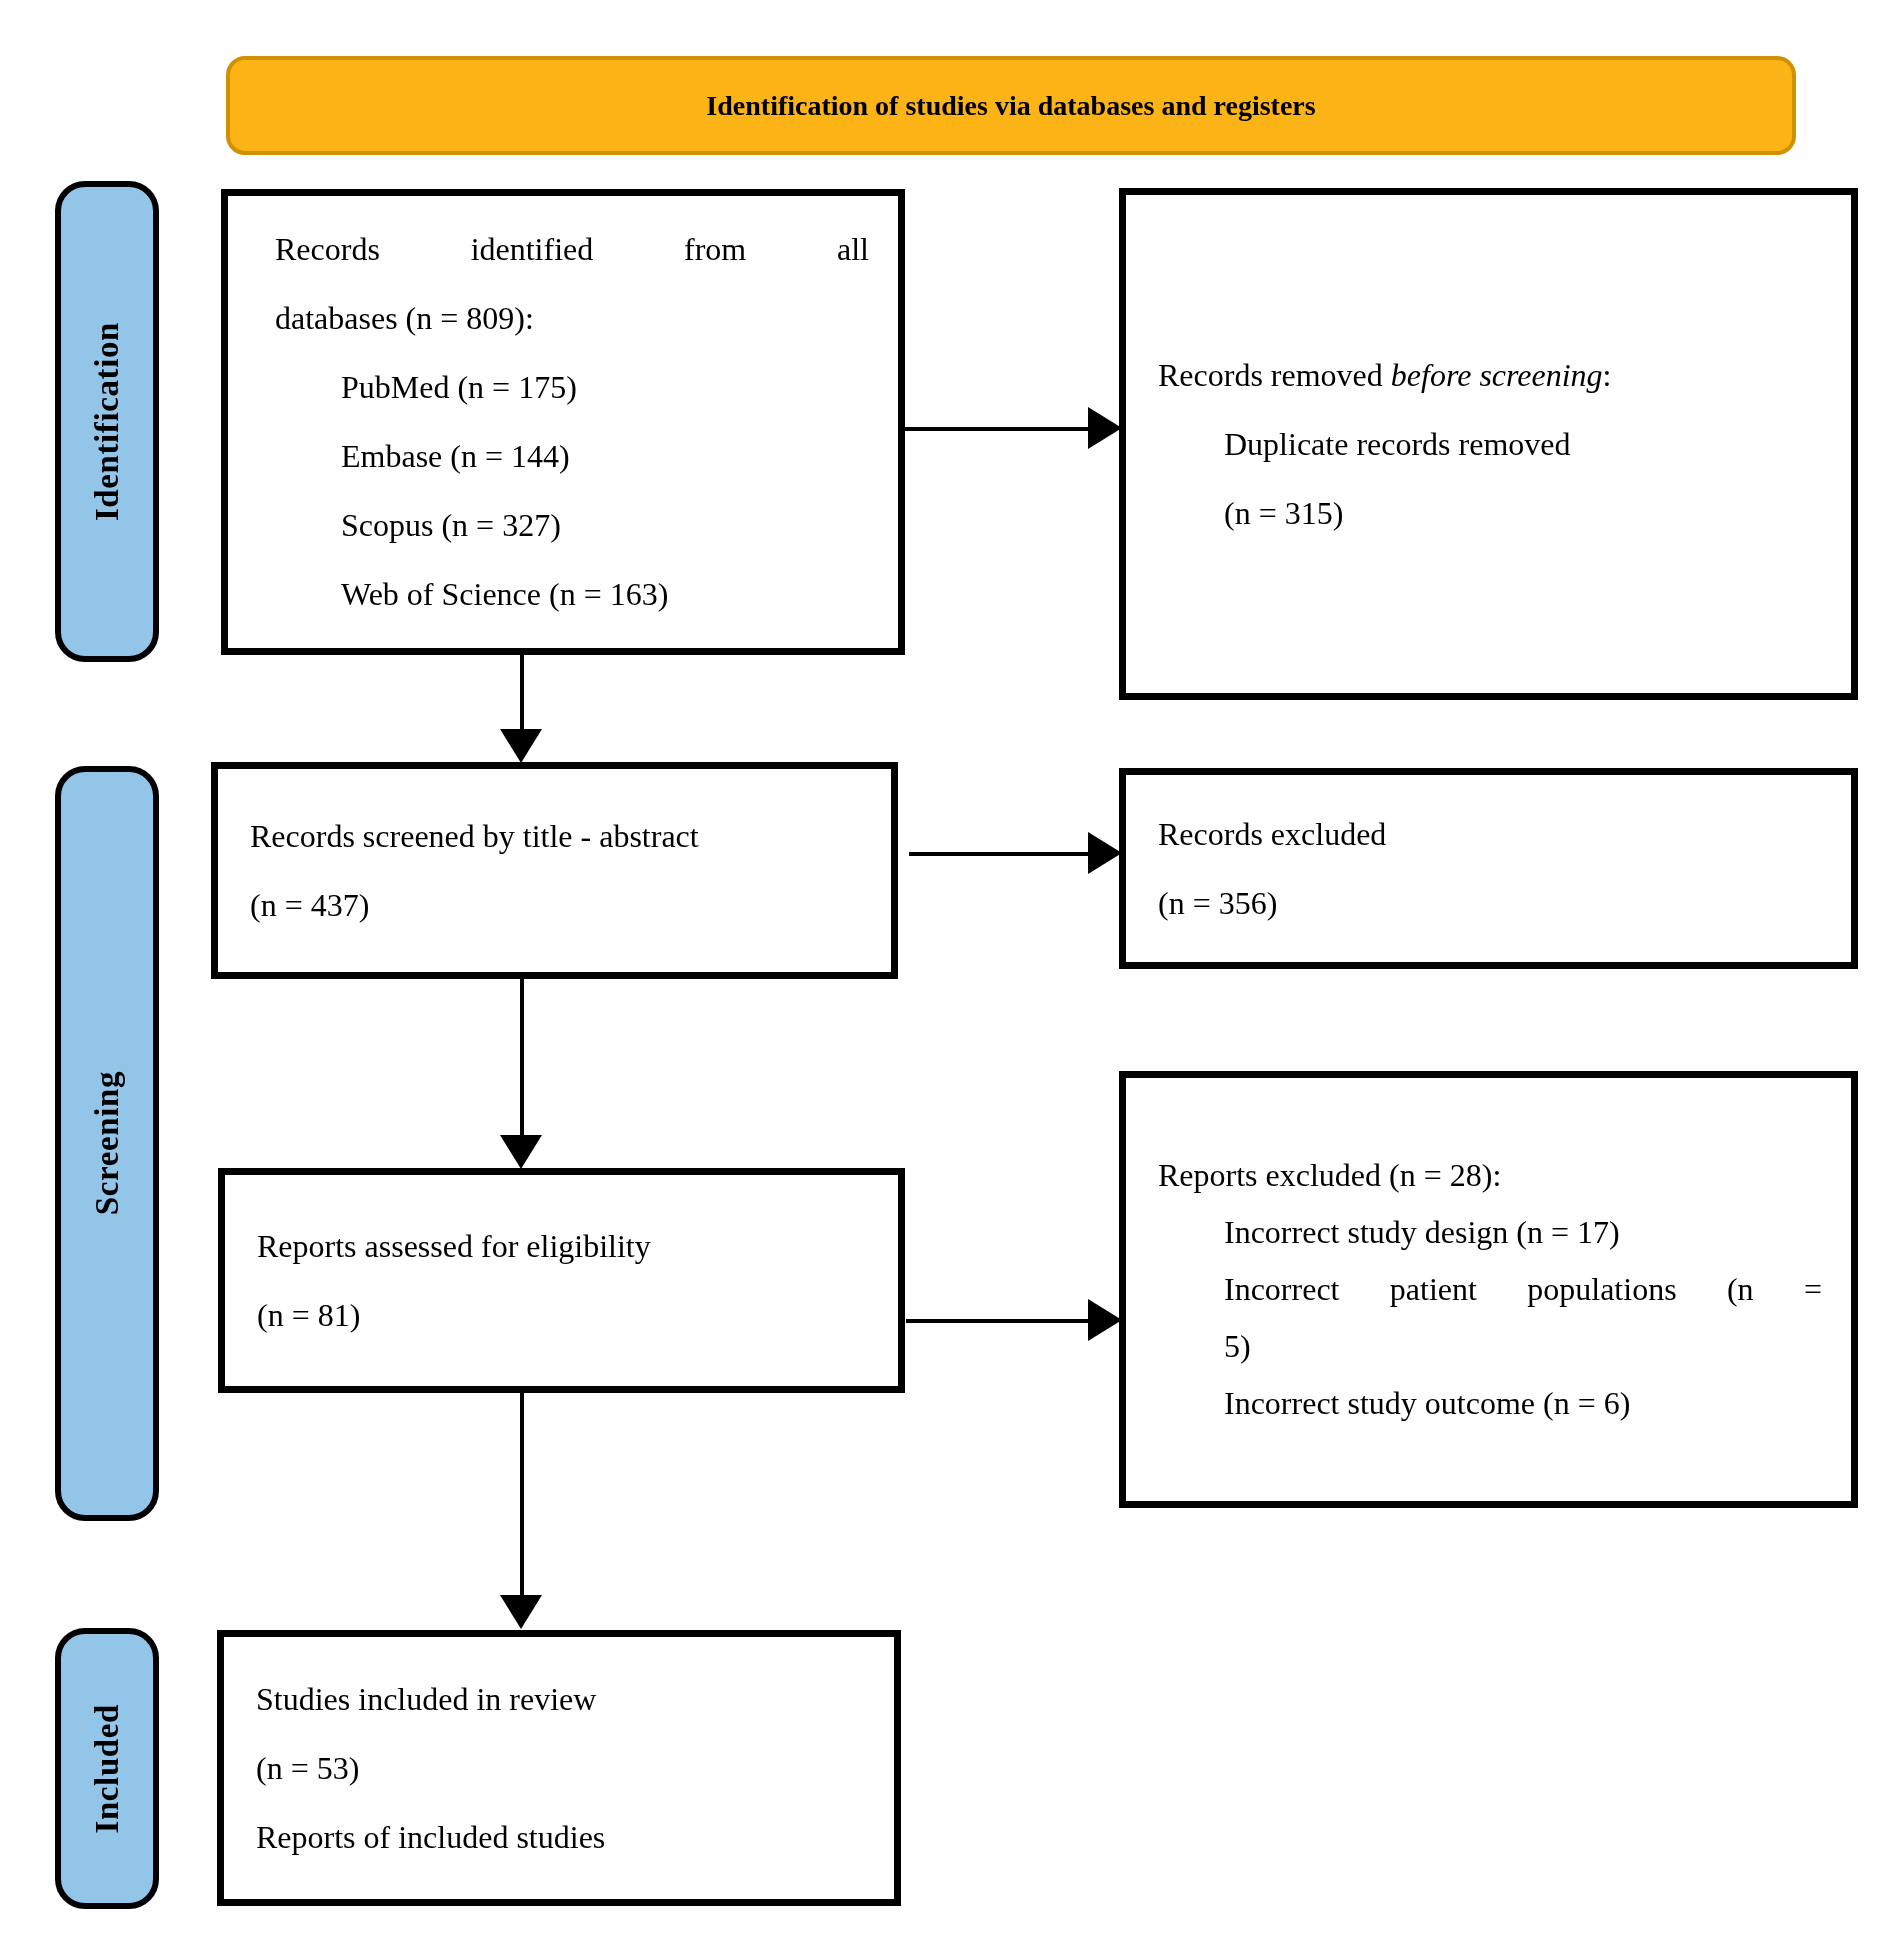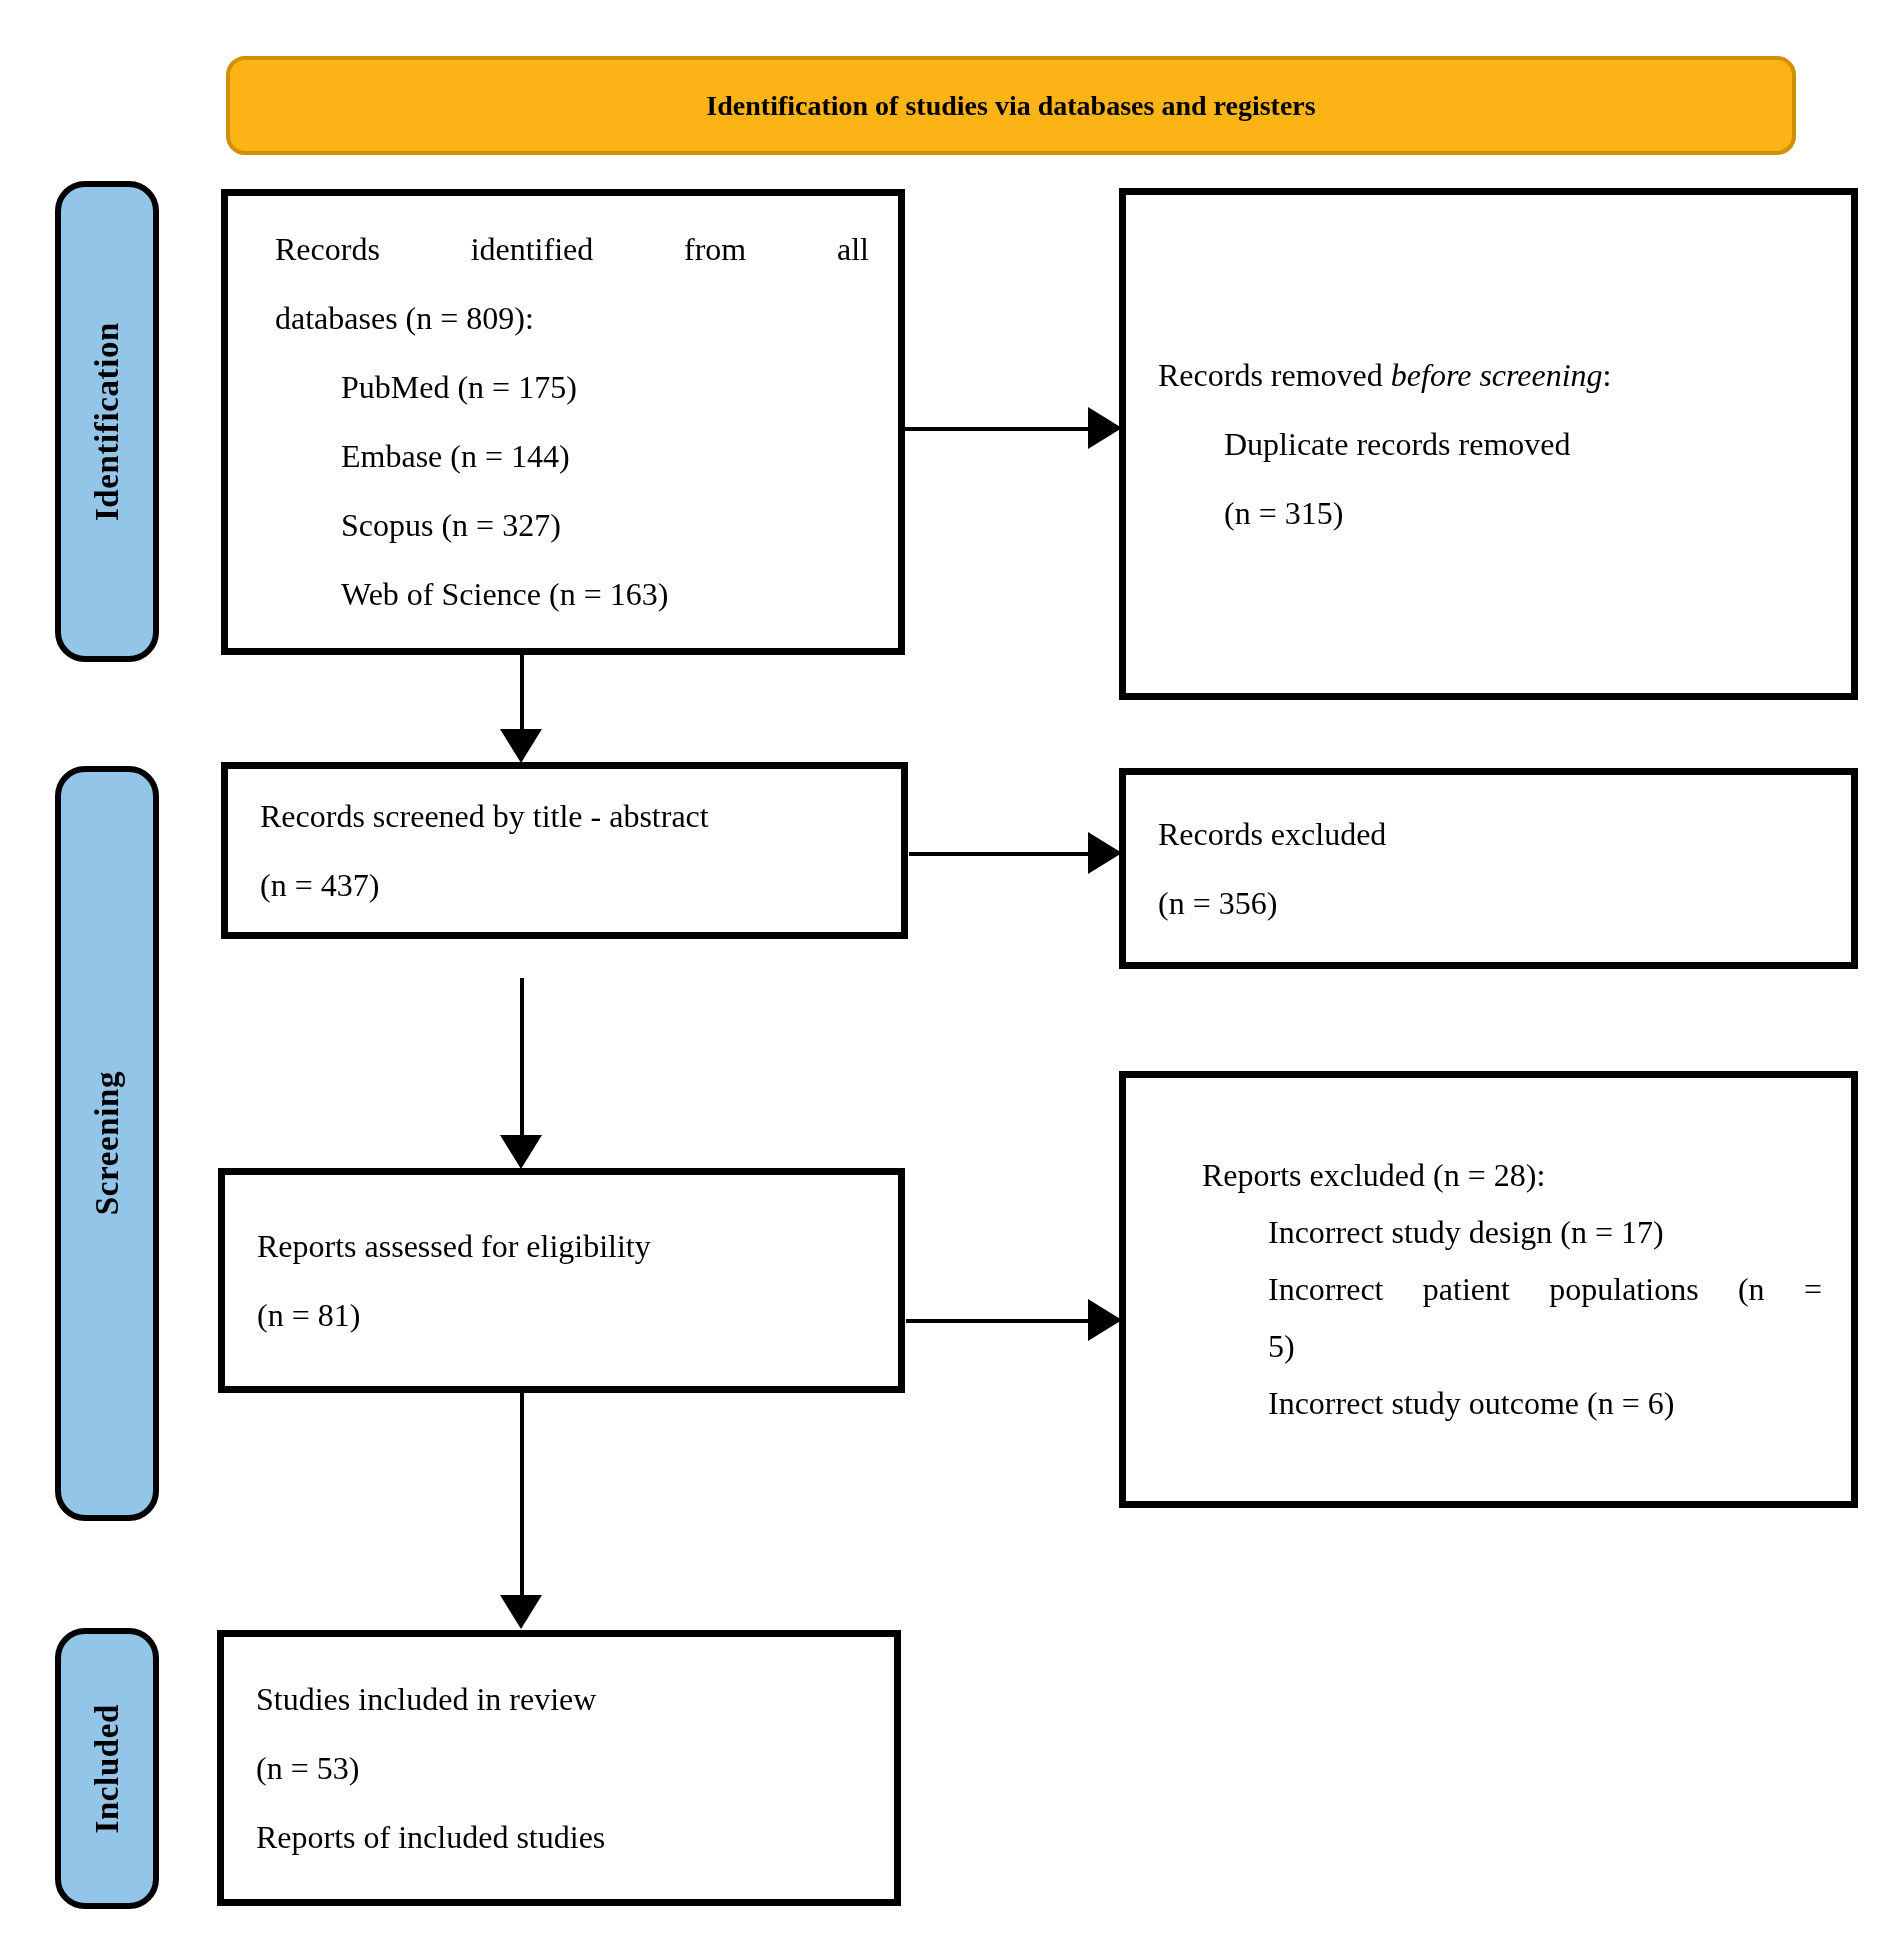--- a/index.html
+++ b/index.html
@@ -50,27 +50,27 @@
   .box{
     position:absolute;
     background:#ffffff;
     border:7.5px solid var(--line-color);
     box-sizing:border-box;
     font-size:32px;
     display:flex;flex-direction:column;justify-content:center;
     padding:11.5px 29px 11.5px 32px;
   }
   .box .line{line-height:69px;}
-  .tight .line{line-height:57px;margin-left:44px;}
+  .tight .line{line-height:57px;}
   .indent{padding-left:66px;}
   .justify-both{text-align:justify;text-align-last:justify;}
   .em{font-style:italic;}
   .box-records-identified{left:221px;top:189px;width:684px;height:466px;padding-left:47px;}
   .box-records-removed  {left:1119px;top:188px;width:739px;height:512px;}
-  .box-records-screened {left:221px;top:762px;width:687px;height:177px;}
+  .box-records-screened {left:211px;top:762px;width:687px;height:217px;}
   .box-records-excluded {left:1119px;top:768px;width:739px;height:201px;}
   .box-reports-assessed {left:218px;top:1168px;width:687px;height:225px;}
   .box-reports-excluded {left:1119px;top:1071px;width:739px;height:437px;}
   .box-studies-included {left:217px;top:1630px;width:684px;height:276px;}
   
   .hline{position:absolute;height:4px;background:var(--line-color);}
   .vline{position:absolute;width:4px;background:var(--line-color);}
   .head-right{
     position:absolute;width:0;height:0;
     border-left:34px solid var(--line-color);

